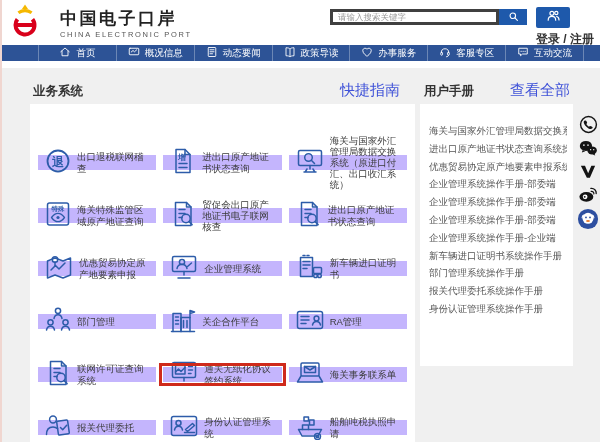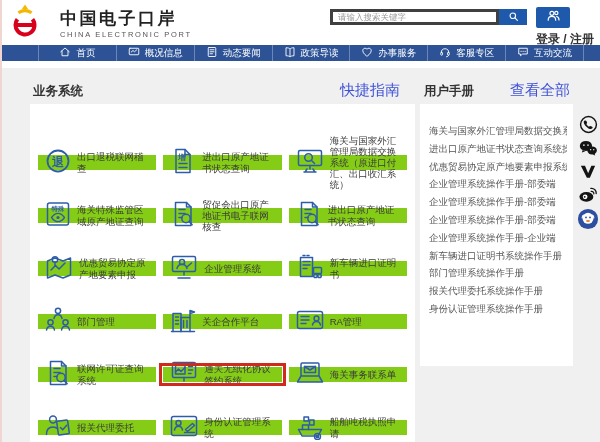--- a/index.html
+++ b/index.html
@@ -29,21 +29,21 @@
   
   .main { position:absolute; top:68px; left:0; right:0; bottom:0; background:#f0f0f0; }
   .sec-head { position:absolute; top:13px; display:flex; justify-content:space-between; align-items:baseline; }
   .sec-head.left { left:33px; width:367px; }
   .sec-head.right { left:424px; width:146px; }
   .sec-title { font-size:12.5px; font-weight:bold; color:#333; }
   .sec-link { font-size:15px; color:#4053d8; cursor:pointer; text-decoration:none; }
 
   .panel-left { position:absolute; left:30px; top:36px; width:385px; height:338px; background:#fff; padding:20px 8px 8px; }
   .tiles { display:grid; grid-template-columns:repeat(3,1fr); gap:7px; grid-auto-rows:46px; }
-  .tile { background:#84cc16; display:flex; align-items:center; gap:5px; padding:2px 4px 2px 6px; cursor:pointer; position:relative;margin-top:31px; }
+  .tile { background:#c4b5fd; display:flex; align-items:center; gap:5px; padding:2px 4px 2px 6px; cursor:pointer; position:relative;margin-top:31px; }
   .tile svg { flex:0 0 auto; }
   .tile-label { font-size:9.5px; line-height:1.18; color:#3a3a3a; }
   .tile--hl { outline:3px solid #cf2a1b; outline-offset:1px; z-index:2; }
 
   .panel-right { position:absolute; left:420px; top:36px; width:153px; height:262px; background:#fff; padding:21px 6px 0 9px; }
   .manual-list { list-style:none; }
   .manual-item { font-size:9.5px; color:#555; line-height:11px; margin-bottom:6.8px; white-space:nowrap; overflow:hidden; cursor:pointer; }
 
   .social { position:absolute; right:1px; top:47px; display:flex; flex-direction:column; gap:5px; align-items:center; z-index:5; }
   .social-item { cursor:pointer; line-height:0; }

